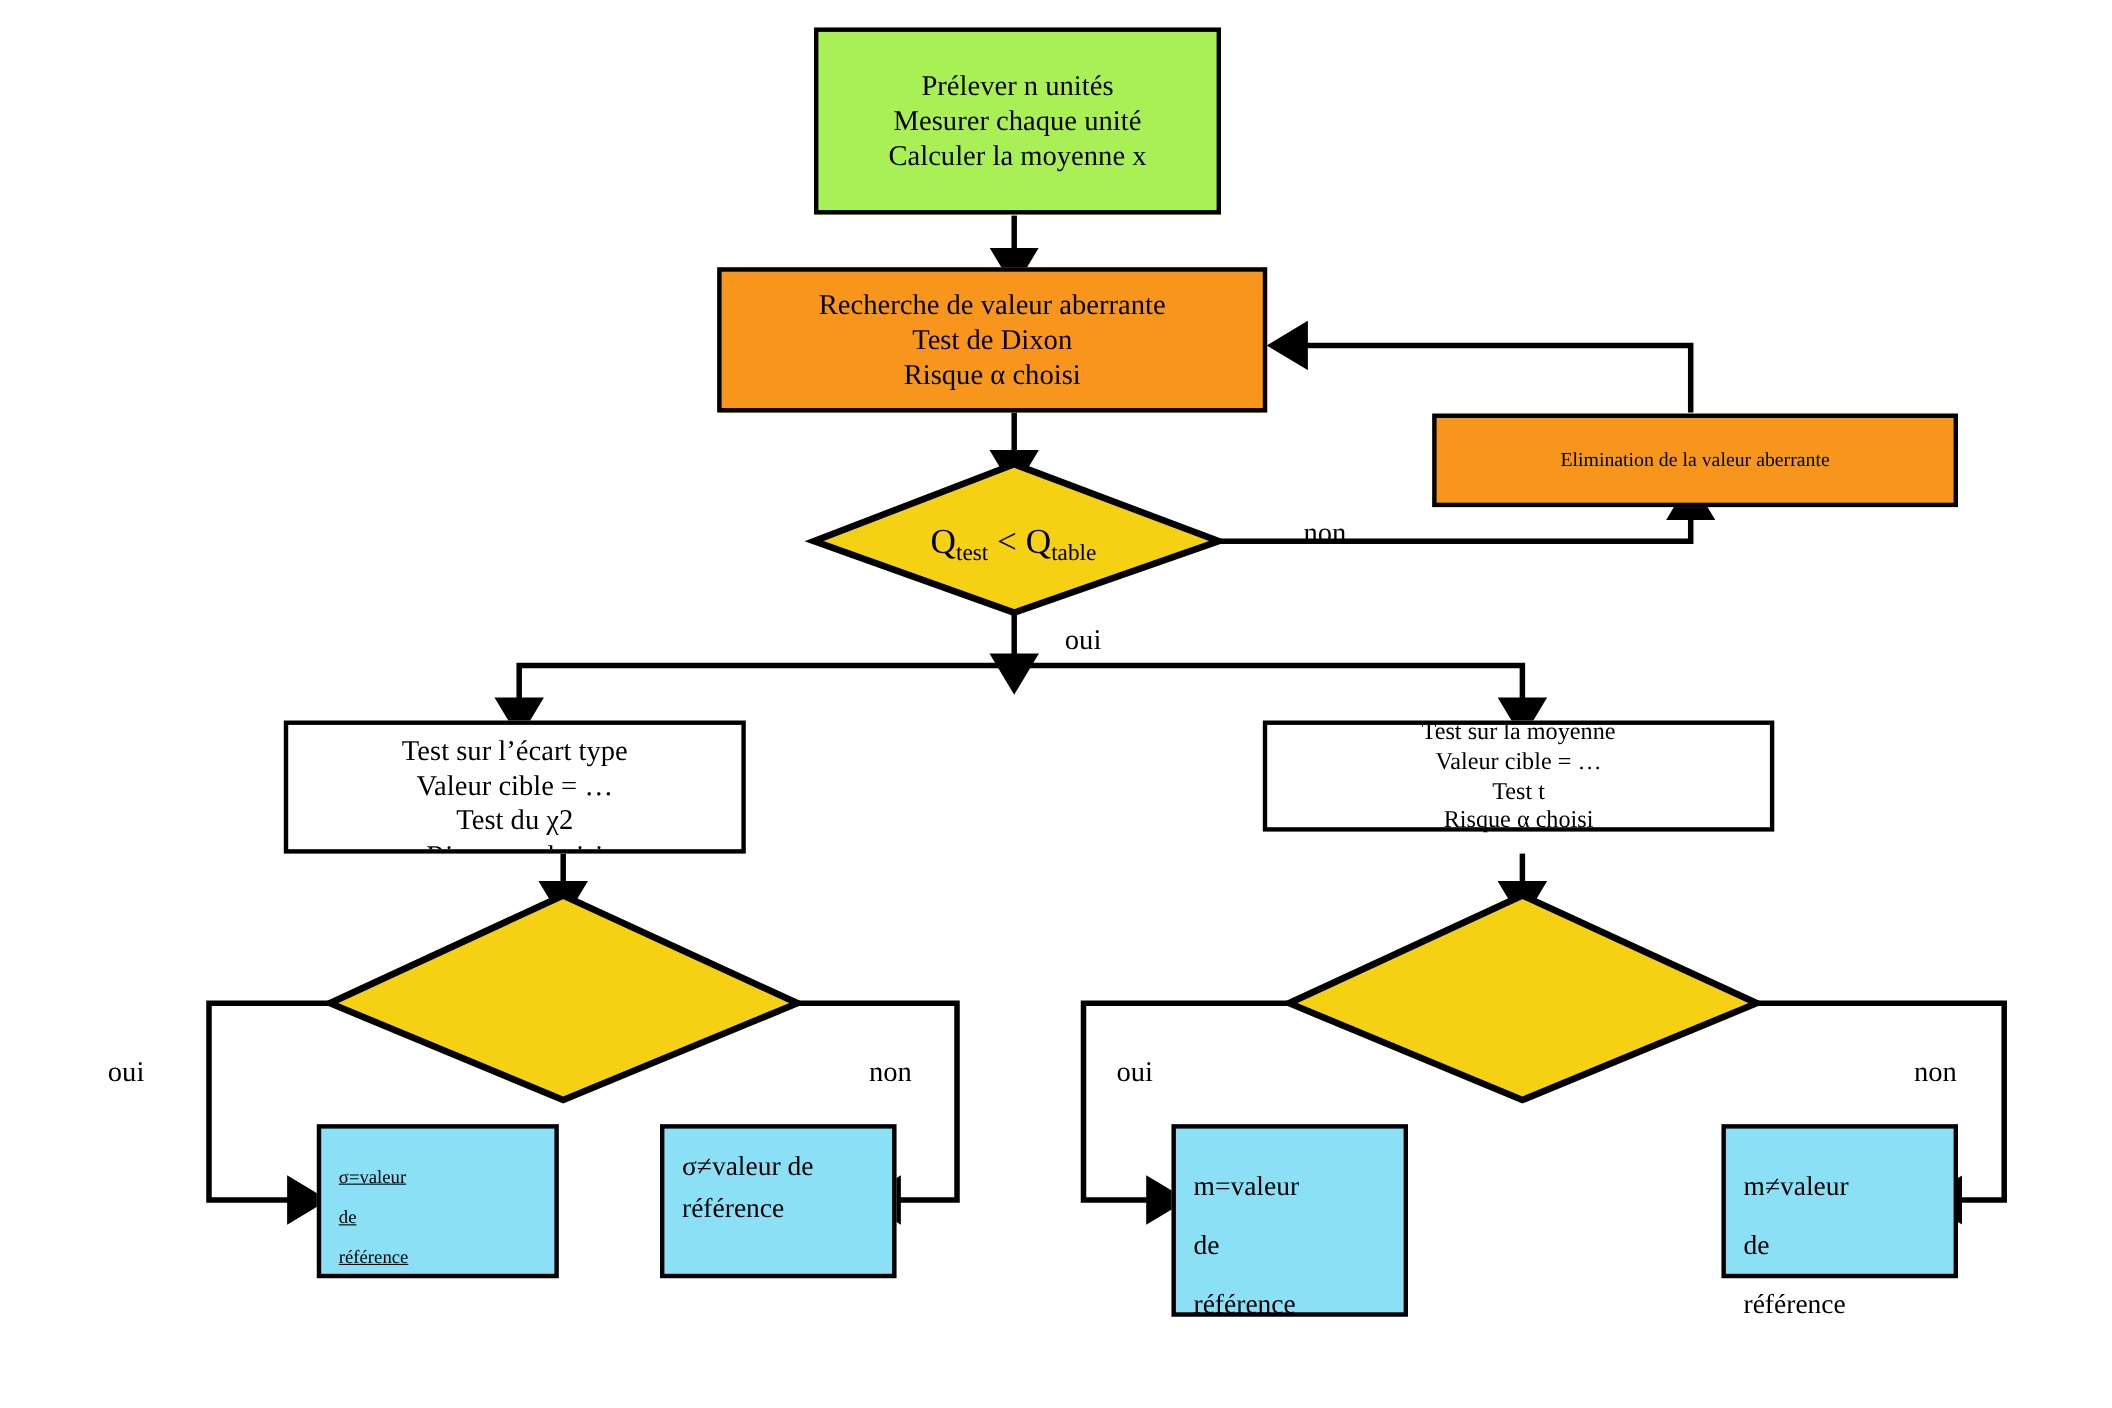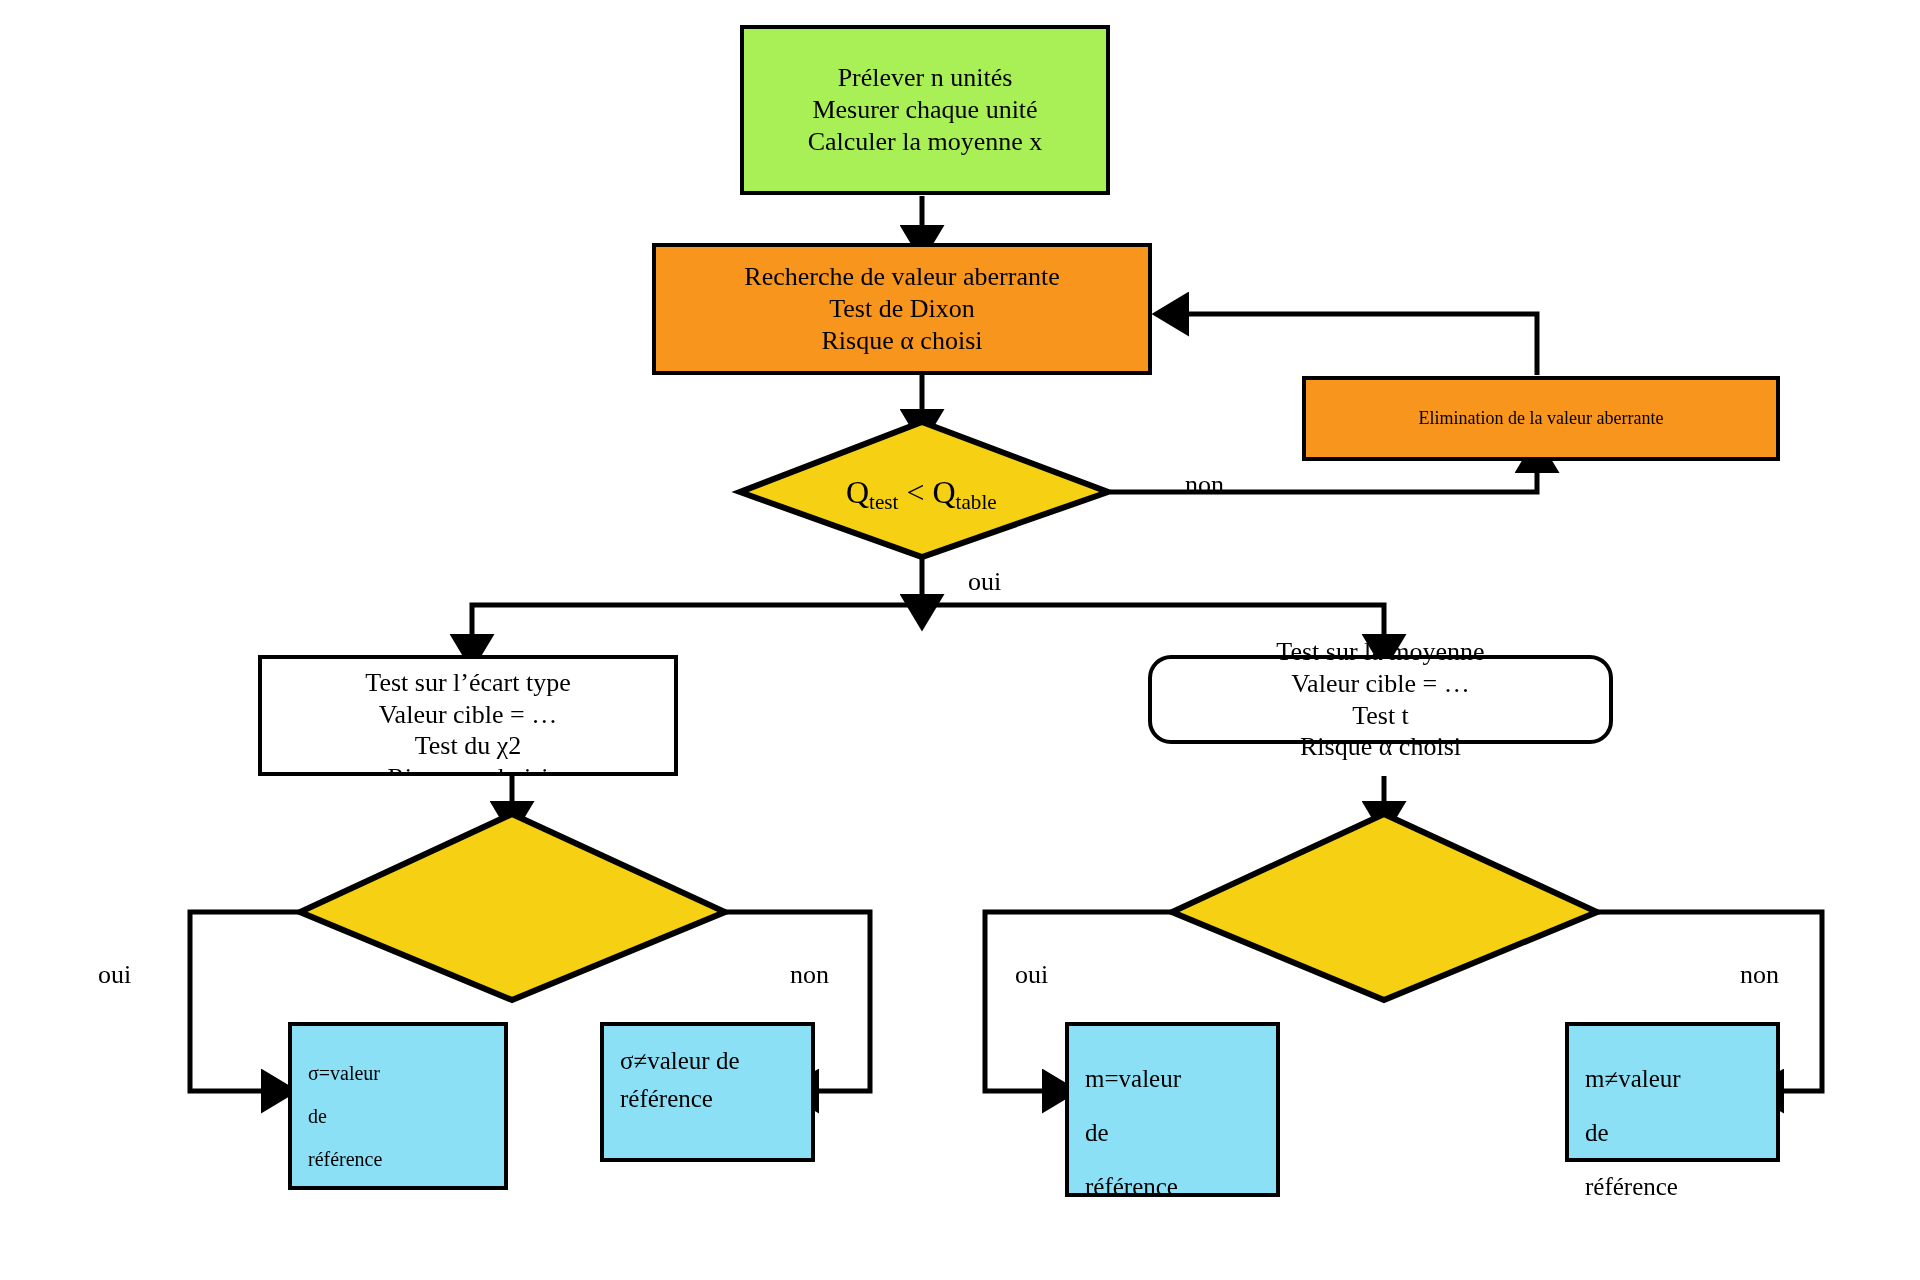--- a/index.html
+++ b/index.html
@@ -105,30 +105,30 @@
 
   <div class="node white clip" style="left:258px;top:655px;width:420px;height:121px;font-size:26px;align-items:flex-start;">
     <div class="txt" style="padding-top:8px;">
       <div>Test sur l’écart type</div>
       <div>Valeur cible = …</div>
       <div>Test du χ2</div>
       <div>Risque α choisi</div>
     </div>
   </div>
 
-  <div class="node white" style="left:1148px;top:655px;width:465px;height:89px;font-size:26px;border-radius:23px;">
+  <div class="node white" style="left:1148px;top:655px;width:465px;height:101px;font-size:22px;">
     <div class="txt">
       <div>Test sur la moyenne</div>
       <div>Valeur cible = …</div>
       <div>Test t</div>
       <div>Risque α choisi</div>
     </div>
   </div>
 
-  <div class="node cyan spread" style="left:288px;top:1022px;width:220px;height:168px;font-size:20px;">
+  <div class="node cyan spread" style="left:288px;top:1022px;width:220px;height:140px;font-size:17px;text-decoration:underline;">
     <div class="txt">
       <div>σ=valeur</div>
       <div>de</div>
       <div>référence</div>
     </div>
   </div>
 
   <div class="node cyan tight" style="left:600px;top:1022px;width:215px;height:140px;font-size:25px;">
     <div class="txt">
       <div>σ≠valeur de</div>

